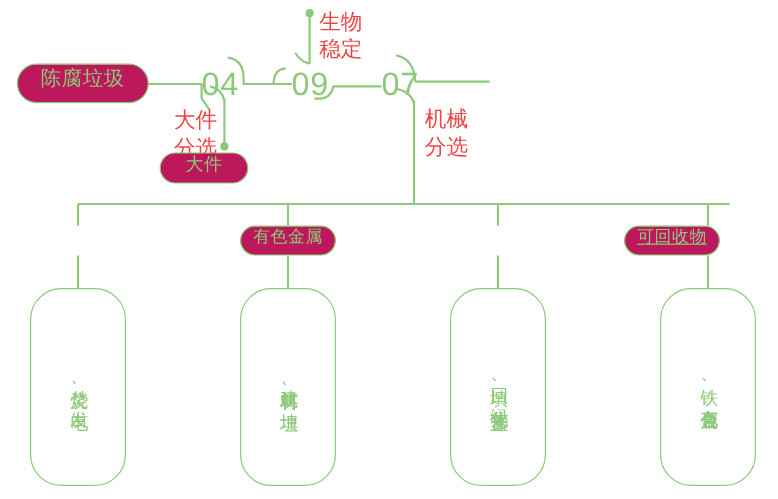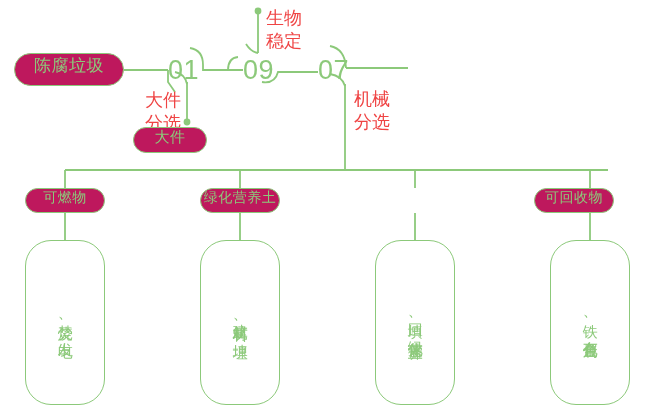--- a/index.html
+++ b/index.html
@@ -54,21 +54,21 @@
   }
   .pill-cat {
     width: 80px;
     height: 25px;
     top: 188px;
     font-size: 14px;
   }
   .pill-cat.c0 { left: 25px;  }
   .pill-cat.c1 { left: 200px; }
   .pill-cat.c2 { left: 375px; }
-  .pill-cat.c3 { left: 534px; }
+  .pill-cat.c3 { left: 520px; text-decoration: underline; }
 
   
   .vbox {
     position: absolute;
     box-sizing: border-box;
     width: 80px;
     height: 165px;
     top: 240px;
     border: 1.6px solid #8cc97a;
     border-radius: 26px;
@@ -167,40 +167,37 @@
     </g>
 
     <circle cx="258" cy="11" r="3.4" fill="#8cc97a"></circle>
     <circle cx="187" cy="122" r="3.4" fill="#8cc97a"></circle>
   </svg>
 
   <div class="pill pill-source">
     <span>陈腐垃圾</span>
   </div>
 
-  <div class="step-num s1">01</div>
+  <div class="step-num s1">04</div>
   <div class="step-num s2">09</div>
   <div class="step-num s3">07</div>
 
   <div class="note note-bio">生物
 稳定</div>
   <div class="note note-bulky">大件
 分选</div>
   <div class="note note-mech">机械
 分选</div>
 
   <div class="pill pill-bulky">
     <span>大件</span>
   </div>
 
-  <div class="pill pill-cat c0">
-    <span>可燃物</span>
-  </div>
   <div class="pill pill-cat c1">
-    <span>绿化营养土</span>
+    <span>有色金属</span>
   </div>
   <div class="pill pill-cat c3">
     <span>可回收物</span>
   </div>
 
   <div class="vbox c0">
     <div class="vtext">焚烧、发电</div>
   </div>
   <div class="vbox c1">
     <div class="vtext">建筑材料、填埋</div>

